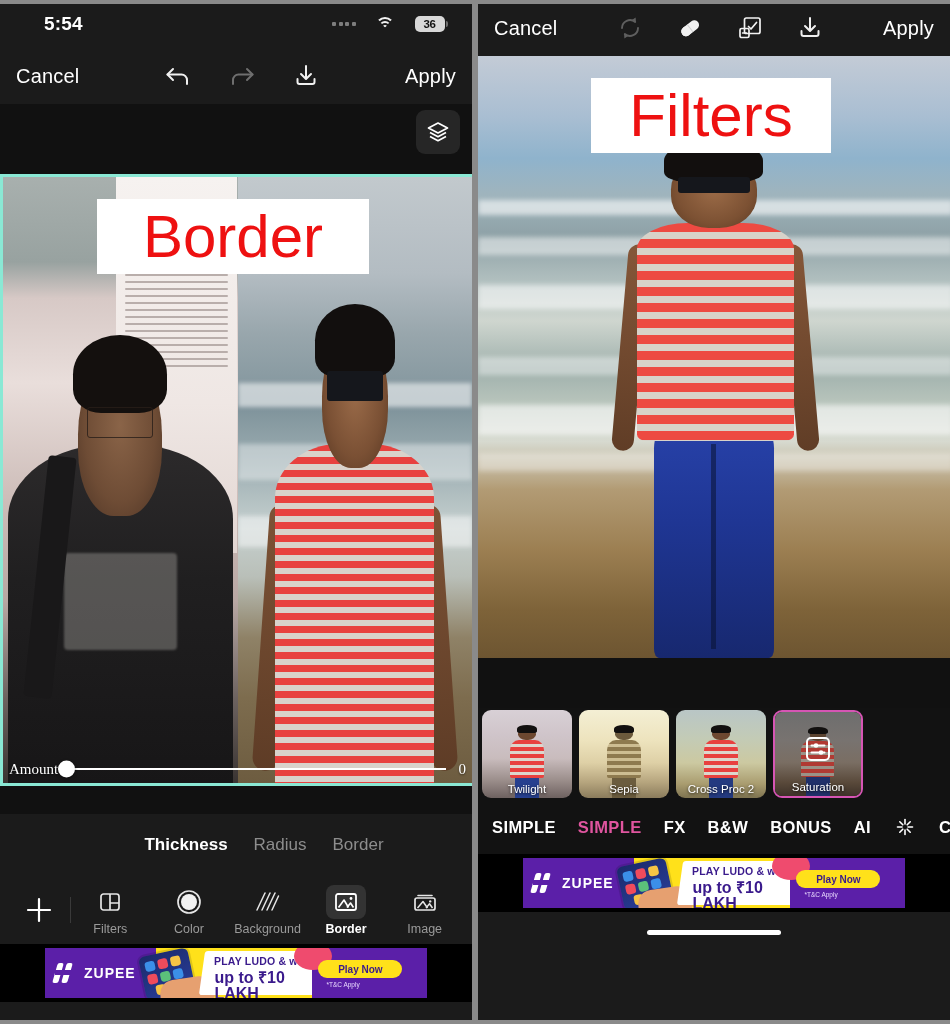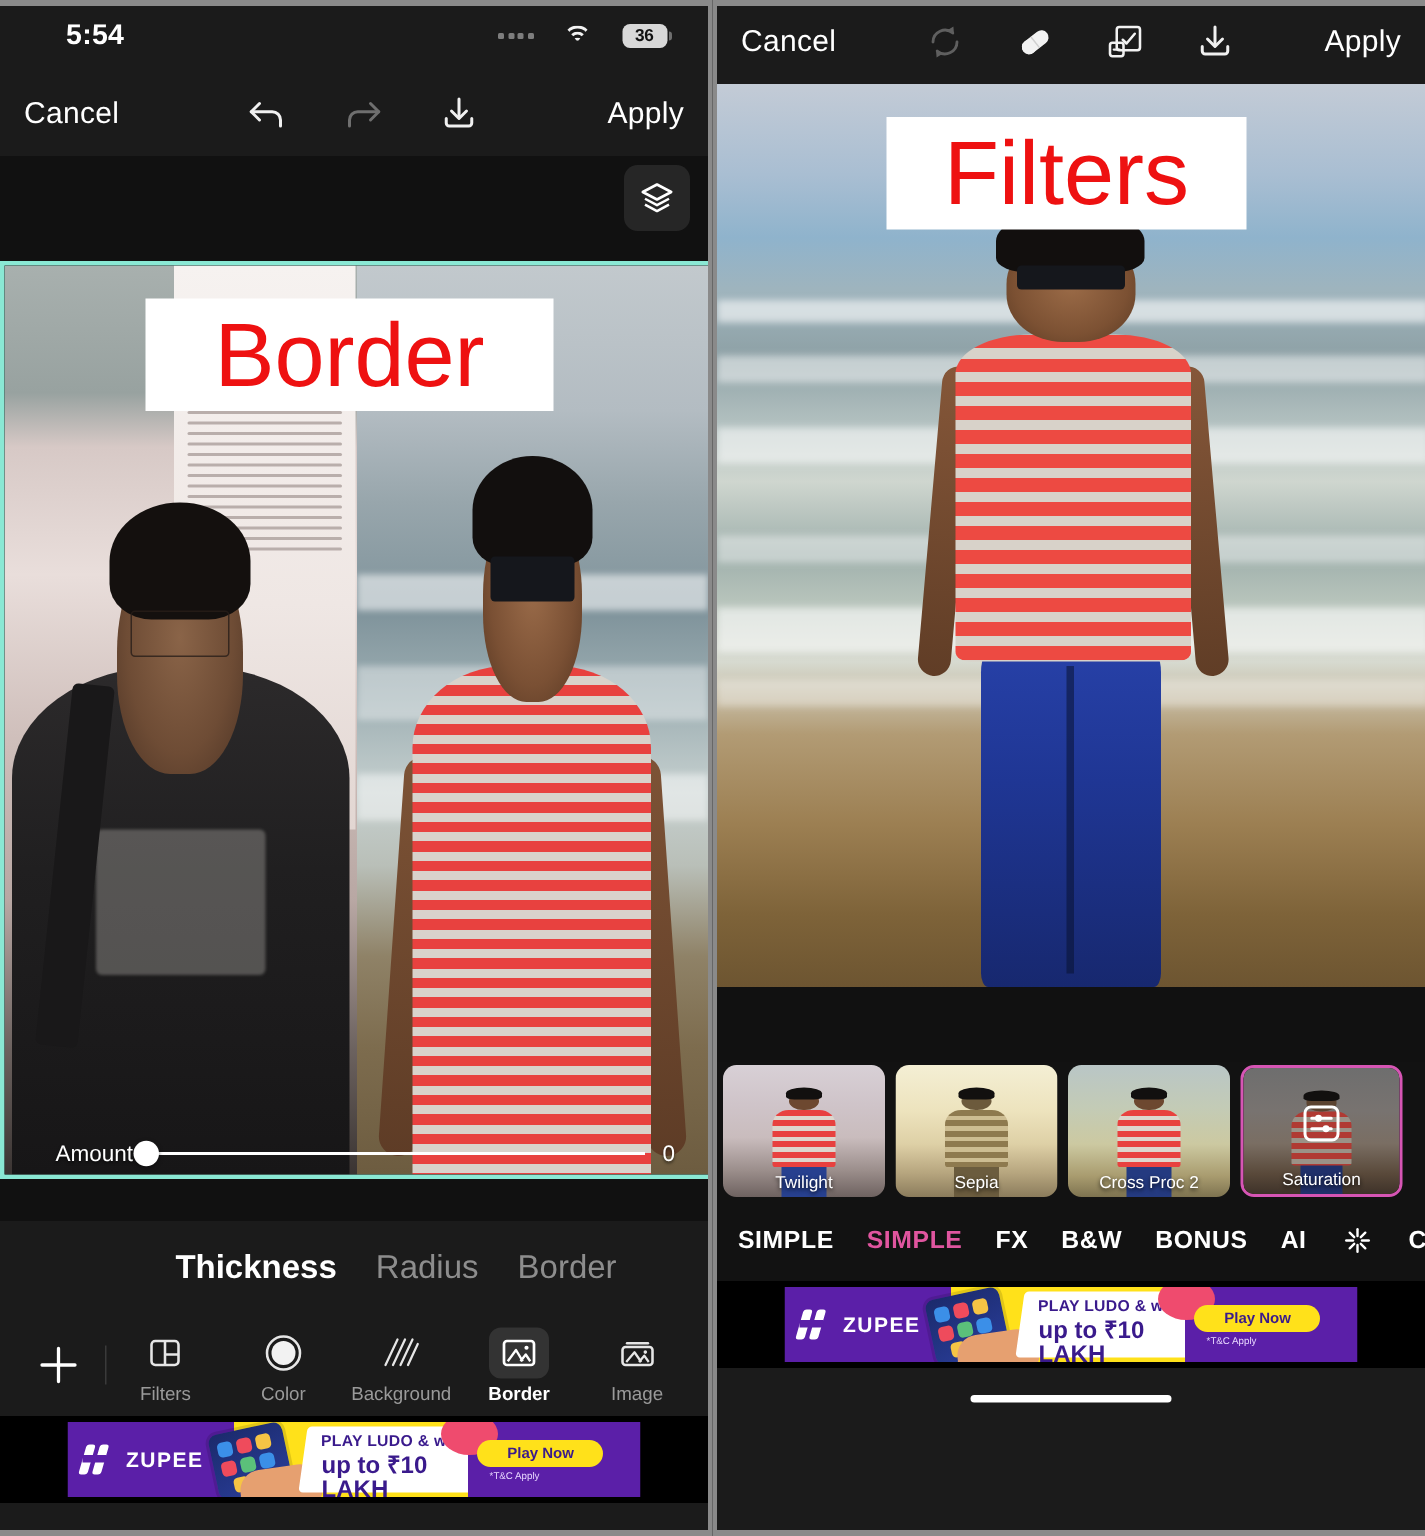--- a/index.html
+++ b/index.html
@@ -165,46 +165,46 @@
   
   .tbox {
     position:absolute; background:#ffffff; color:#ee1111;
     display:flex; align-items:center; justify-content:center;
     font-family:"Liberation Sans", sans-serif; font-weight:400; z-index:9;
     white-space:nowrap;
   }
 
   
   .slider-row {
-    position:absolute; left:12px; right:0; bottom:0; height:28px;
-    display:flex; align-items:center; padding:0 22px; z-index:10;
+    position:absolute; left:0; right:0; bottom:0; height:28px;
+    display:flex; align-items:center; padding:0 6px; z-index:10;font-family:Liberation Serif, serif;
   }
   .slider-label { color:#fff; font-size:15px; margin-right:8px; text-shadow:0 1px 2px rgba(0,0,0,.6); }
   .slider-track { position:relative; flex:1; height:2px; background:#fff; margin-right:10px; }
   .slider-knob { position:absolute; left:-8px; top:50%; transform:translateY(-50%); width:17px; height:17px; border-radius:50%; background:#fff; box-shadow:0 1px 3px rgba(0,0,0,.5); }
   .slider-value { color:#fff; font-size:15px; min-width:10px; text-align:right; text-shadow:0 1px 2px rgba(0,0,0,.6); }
 
   
   .subtabs { height:62px; display:flex; align-items:center; justify-content:center; gap:26px; background:#1b1b1b; padding-left:56px; }
-  .subtab { color:#8d8d8d; font-size:22px; }
+  .subtab { color:#8d8d8d; font-size:17px; }
   .subtab.active { color:#fff; font-weight:600; }
 
   .toolbar { height:68px; background:#1b1b1b; display:flex; align-items:center; padding:0 8px; }
   .tool-plus { width:62px; display:flex; align-items:center; justify-content:center; }
   .tool-div { width:1px; height:26px; background:#3a3a3a; }
   .tools { flex:1; display:flex; align-items:center; justify-content:space-around; }
   .tool { display:flex; flex-direction:column; align-items:center; gap:3px; width:74px; }
   .tool-ico { width:40px; height:34px; display:flex; align-items:center; justify-content:center; border-radius:8px; }
   .tool.active .tool-ico { background:#333; }
   .tool-lbl { color:#9a9a9a; font-size:12.5px; }
   .tool.active .tool-lbl { color:#fff; font-weight:700; }
 
   
   .filters-strip { height:92px; display:flex; align-items:center; gap:7px; padding:0 4px; background:#121212; }
-  .fthumb { position:relative; width:108px; height:88px; border-radius:9px; overflow:hidden; flex:0 0 auto;padding-left:17px; }
+  .fthumb { position:relative; width:90px; height:88px; border-radius:9px; overflow:hidden; flex:0 0 auto;padding-left:17px; }
   .fthumb.sel { border:2.5px solid #d655b4; }
   .fthumb .mini { position:absolute; inset:0; }
   .fthumb .fname {
     position:absolute; left:0; right:0; bottom:3px; text-align:center;
     color:#fff; font-size:11.5px; text-shadow:0 1px 3px rgba(0,0,0,.85);
   }
   .fthumb .adj-ico {
     position:absolute; left:50%; top:44%; transform:translate(-50%,-50%);
     width:34px; height:34px; display:flex; align-items:center; justify-content:center;
   }

